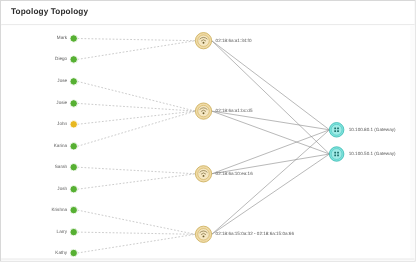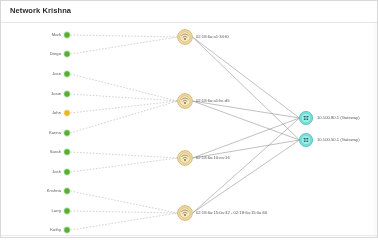--- a/index.html
+++ b/index.html
@@ -130,21 +130,21 @@
     height: 1px;
     background: #e9e9e9;
   }
 </style>
 </head>
 <body>
 
 <div id="app">
 
   <div id="card-header">
-    <div id="card-title">Network Krishna</div>
+    <div id="card-title">Topology Topology</div>
   </div>
 
   <div id="canvas-area">
     <svg id="topology" viewBox="0 0 378 216">
       <g id="edges-dashed">
           <line x1="69.4" y1="12" x2="176.5" y2="14" class="edge-dashed"></line>
           <line x1="69.4" y1="31" x2="176.5" y2="14" class="edge-dashed"></line>
           <line x1="69.4" y1="51" x2="176.5" y2="78" class="edge-dashed"></line>
           <line x1="69.4" y1="71" x2="176.5" y2="78" class="edge-dashed"></line>
           <line x1="69.4" y1="90" x2="176.5" y2="78" class="edge-dashed"></line>

